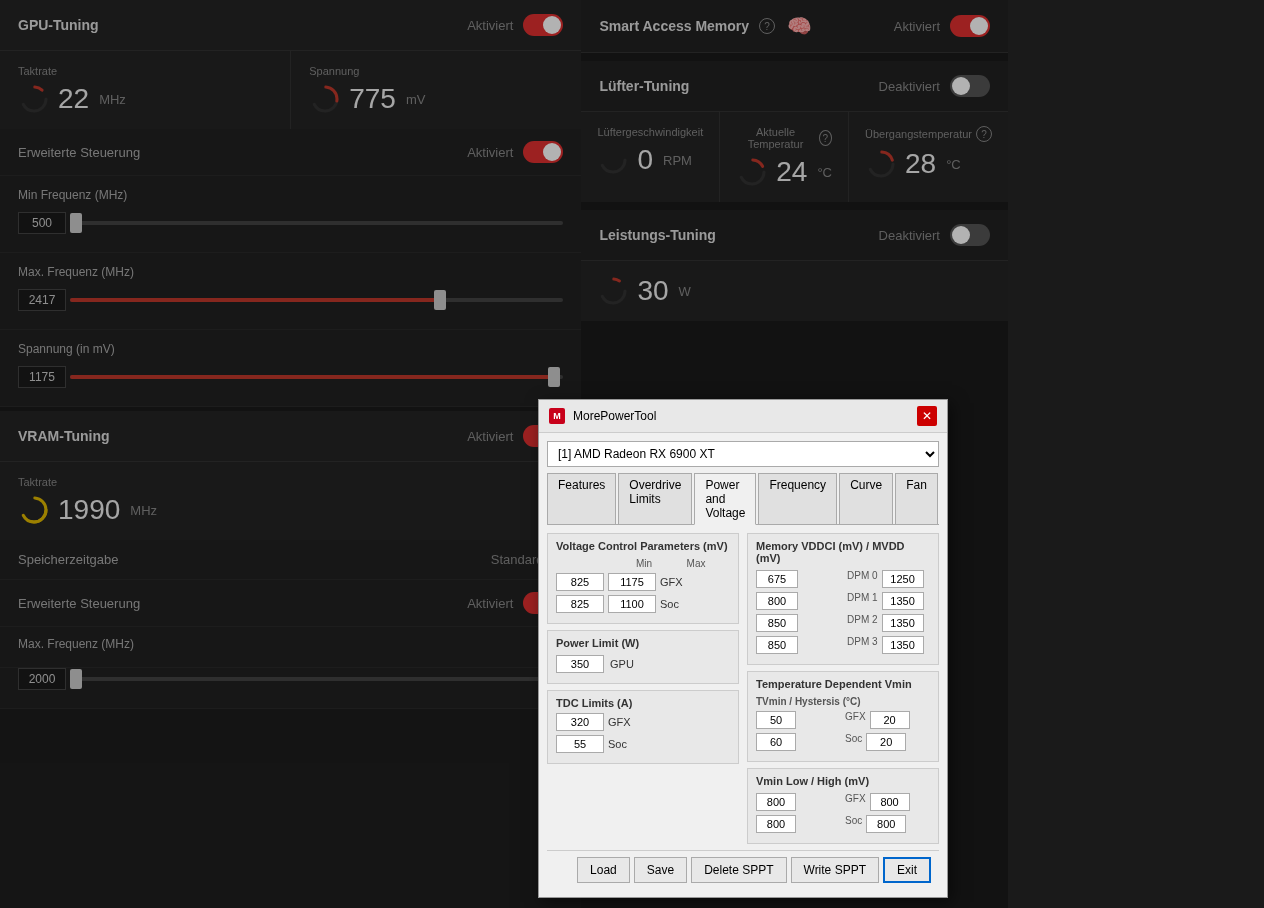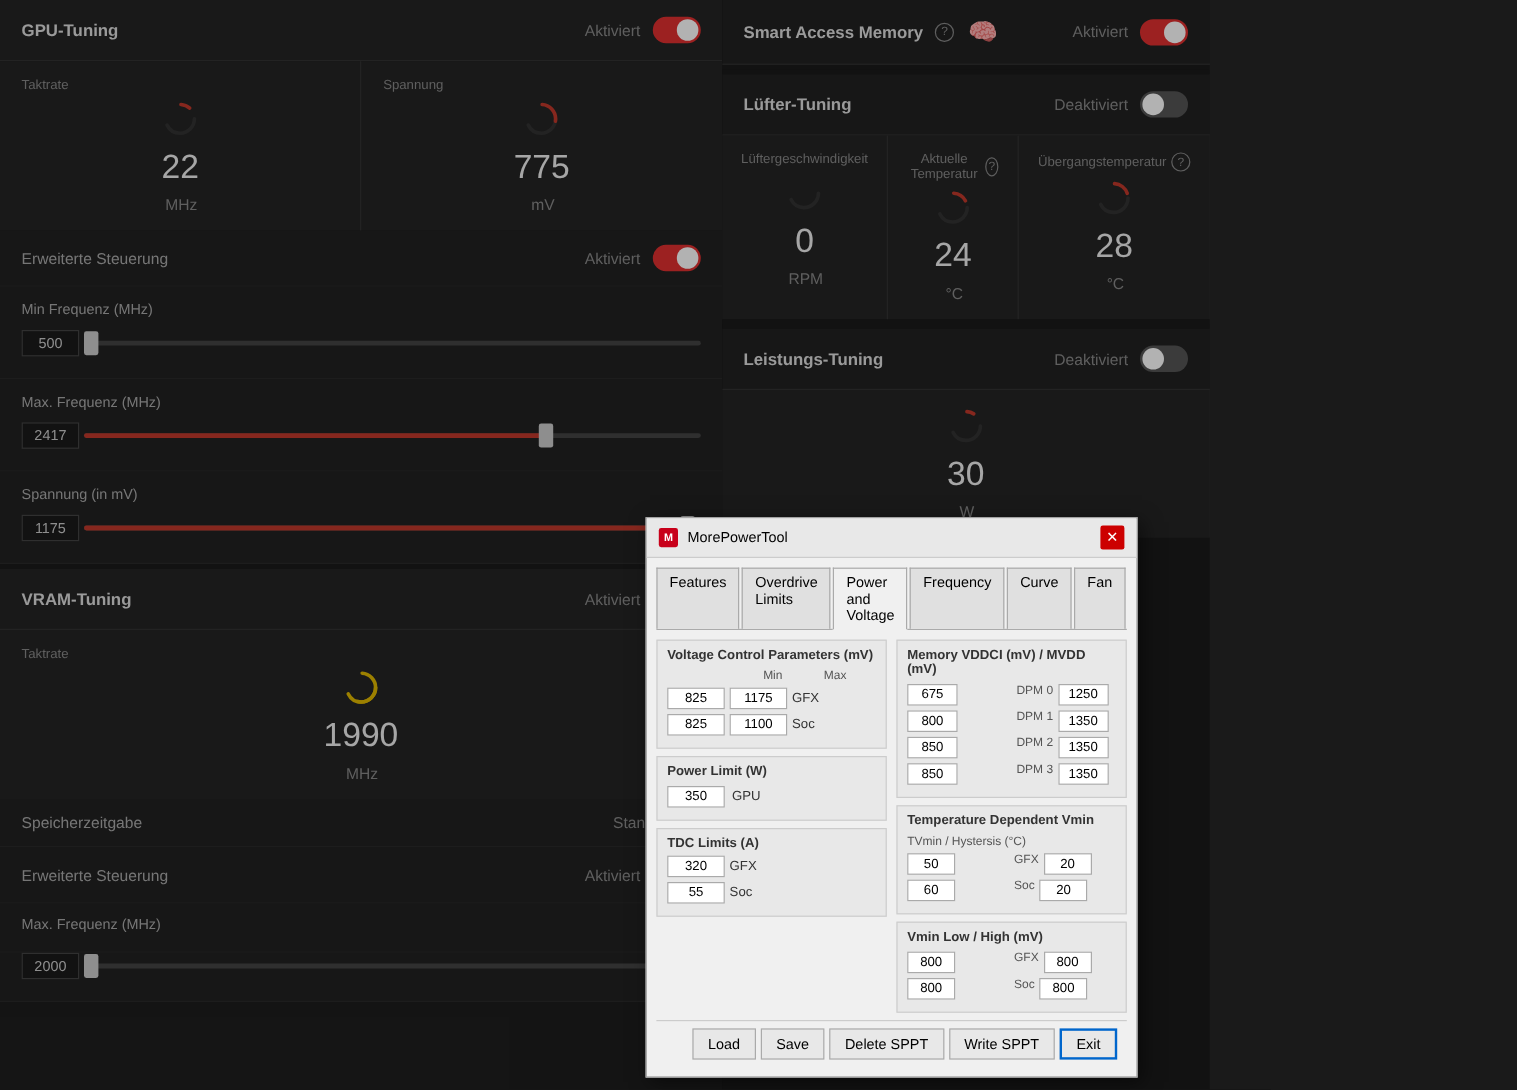--- a/index.html
+++ b/index.html
@@ -101,21 +101,20 @@
       font-size: 11px;
       color: #888;
       margin-bottom: 6px;
       text-transform: none;
     }
 
     .metric-value-row {
       display: flex;
       align-items: center;
       gap: 8px;
-      flex-direction: column;
     }
 
     .metric-number {
       font-size: 28px;
       font-weight: 300;
       color: #eee;
     }
 
     .metric-unit {
       font-size: 13px;
@@ -757,20 +756,23 @@
             <span style="color:white;font-size:9px;font-weight:bold;">M</span>
           </div>
           <span>MorePowerTool</span>
         </div>
         <button class="dialog-close-btn">✕</button>
       </div>
 
       <div class="dialog-body">
 
         
+        <select class="dialog-select">
+          <option>[1] AMD Radeon RX 6900 XT</option>
+        </select>
 
         
         <div class="dialog-tabs">
           <div class="dialog-tab">Features</div>
           <div class="dialog-tab">Overdrive Limits</div>
           <div class="dialog-tab active">Power and Voltage</div>
           <div class="dialog-tab">Frequency</div>
           <div class="dialog-tab">Curve</div>
           <div class="dialog-tab">Fan</div>
         </div>
@@ -849,21 +851,21 @@
 
               <div class="mem-row">
                 <input class="param-input" value="850" style="width: 42px;">
                 <span class="mem-label">DPM 3</span>
                 <input class="param-input" value="1350" style="width: 42px;">
               </div>
             </div>
 
             <div class="mem-group">
               <div class="param-group-title">Temperature Dependent Vmin</div>
-              <div class="param-group-title" style="font-weight:normal;font-size:10px;color:#555;margin-bottom:4px;">TVmin / Hystersis (°C)</div>
+              <div class="param-group-title" style="font-weight:bold;font-size:10px;color:#555;margin-bottom:4px;">TVmin / Hystersis (°C)</div>
 
               <div class="mem-row">
                 <input class="param-input" value="50" style="width: 40px;">
                 <span class="mem-label">GFX</span>
                 <input class="param-input" value="20" style="width: 40px;">
               </div>
 
               <div class="mem-row">
                 <input class="param-input" value="60" style="width: 40px;">
                 <span class="mem-label">Soc</span>

